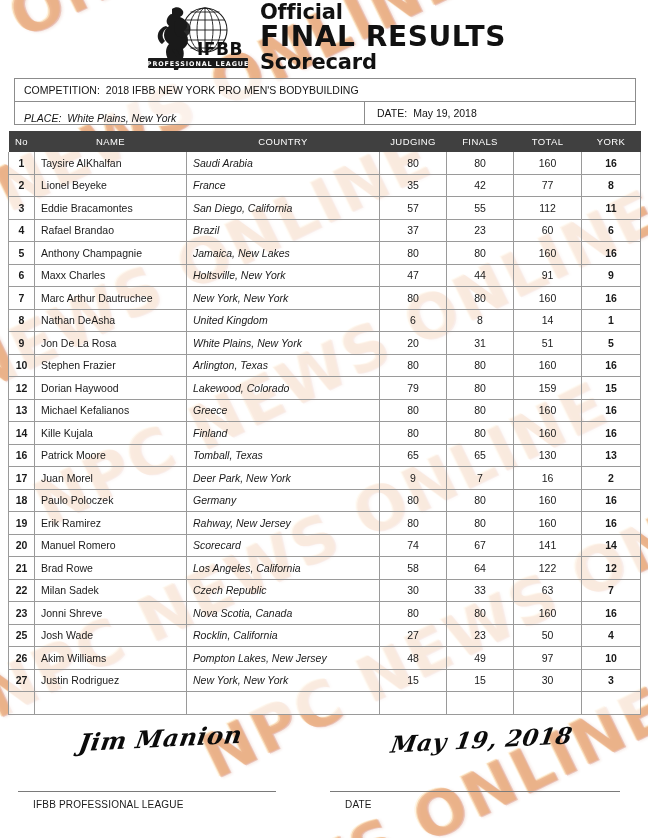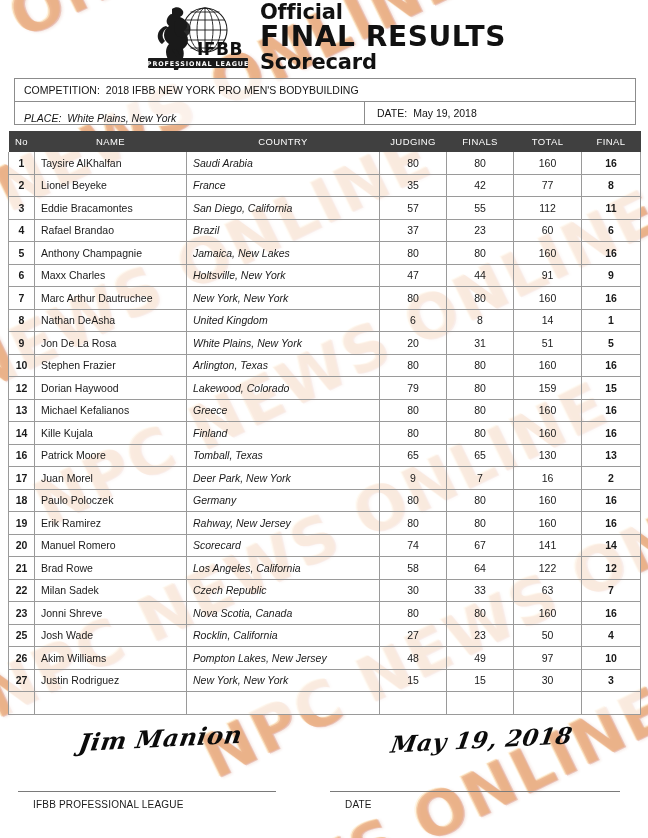--- a/index.html
+++ b/index.html
@@ -337,21 +337,21 @@
           <col class="c-place">
       </colgroup>
       <thead>
         <tr>
           <th class="th-no">No</th>
           <th class="th-name">NAME</th>
           <th class="th-country">COUNTRY</th>
           <th class="th-judging">JUDGING</th>
           <th class="th-finals">FINALS</th>
           <th class="th-total">TOTAL</th>
-          <th class="th-place">FINAL</th>
+          <th class="th-place">YORK</th>
         </tr>
       </thead>
       <tbody id="results-tbody">
           <tr>
             <td class="td-no">1</td>
             <td class="td-name">Taysire AlKhalfan</td>
             <td class="td-country">Saudi Arabia</td>
             <td class="td-num">80</td>
             <td class="td-num">80</td>
             <td class="td-num">160</td>

